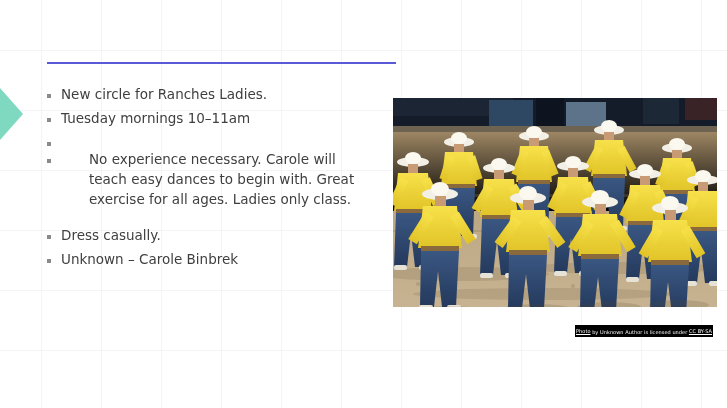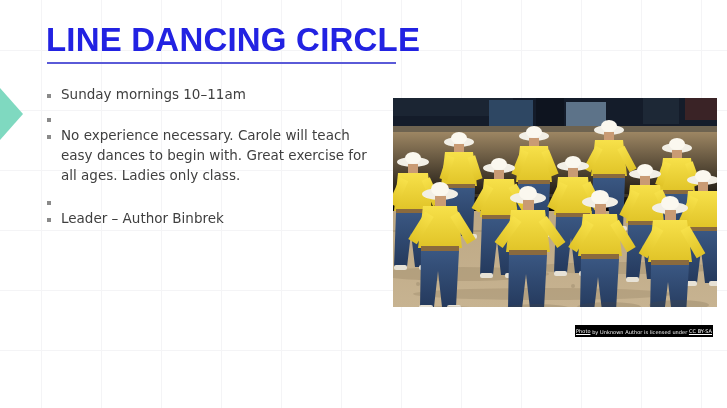--- a/index.html
+++ b/index.html
@@ -80,21 +80,21 @@
     margin-top: 10px;
     margin-right: 10px;
   }
   .bullet-text {
     font-family: "DejaVu Sans", sans-serif;
     font-size: 13.5px;
     line-height: 21px;
     color: #3f3f3f;
   }
   .bullet-row.tight { margin-bottom: 3px; }
-  .bullet-row.para { margin-bottom: 6px; }
+  .bullet-row.para { margin-bottom: 16px; gap: 28px; }
   .bullet-row.para .bullet-text { line-height: 20px; }
   
   .photo {
     position: absolute;
     left: 393px;
     top: 98px;
     width: 324px;
     height: 209px;
     overflow: hidden;
     background: #b49b78;
@@ -124,48 +124,52 @@
 </style>
 </head>
 <body>
 
 <div class="slide">
 
   <div class="grid"></div>
 
   <div class="arrow"></div>
 
-  <div class="title">LINE DANCING CIRCLE</div>
   <div class="title-underline"></div>
 
   <div class="bullets">
 
-
     <div class="bullet-row tight">
       <span class="bullet-mark"></span>
-      <span class="bullet-text">Sunday mornings 10–11am</span>
+      <span class="bullet-text">New circle for Ranches Ladies.</span>
     </div>
 
     <div class="bullet-row tight">
       <span class="bullet-mark"></span>
+      <span class="bullet-text">Tuesday mornings 10–11am</span>
+    </div>
+
+    <div class="bullet-row tight">
+      <span class="bullet-mark"></span>
     </div>
 
     <div class="bullet-row para">
       <span class="bullet-mark"></span>
       <span class="bullet-text">No experience necessary.  Carole will teach easy dances to begin with.  Great exercise for all ages. Ladies only class.</span>
     </div>
 
     <div class="bullet-row tight">
       <span class="bullet-mark"></span>
+      <span class="bullet-text">Dress casually.</span>
     </div>
 
 
     <div class="bullet-row tight">
       <span class="bullet-mark"></span>
-      <span class="bullet-text">Leader – Author Binbrek</span>
+      <span class="bullet-text">Unknown – Carole Binbrek</span>
     </div>
 
   </div>
 
   <div class="photo">
     <svg width="324" height="209" viewBox="0 0 324 209" xmlns="http://www.w3.org/2000/svg" role="img">
       <defs>
         <linearGradient id="ground" x1="0" y1="0" x2="0" y2="1">
           <stop offset="0%" stop-color="#9d8663"></stop>
           <stop offset="45%" stop-color="#bda храм"></stop>

